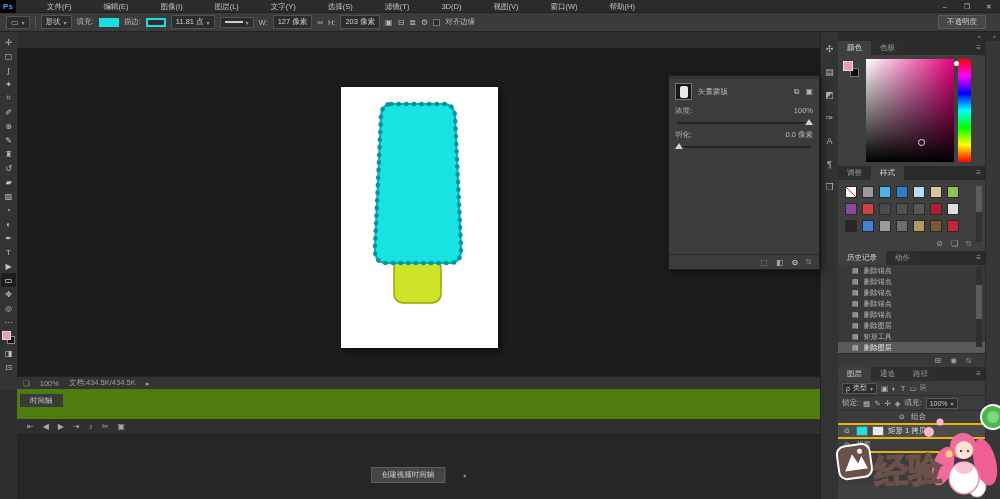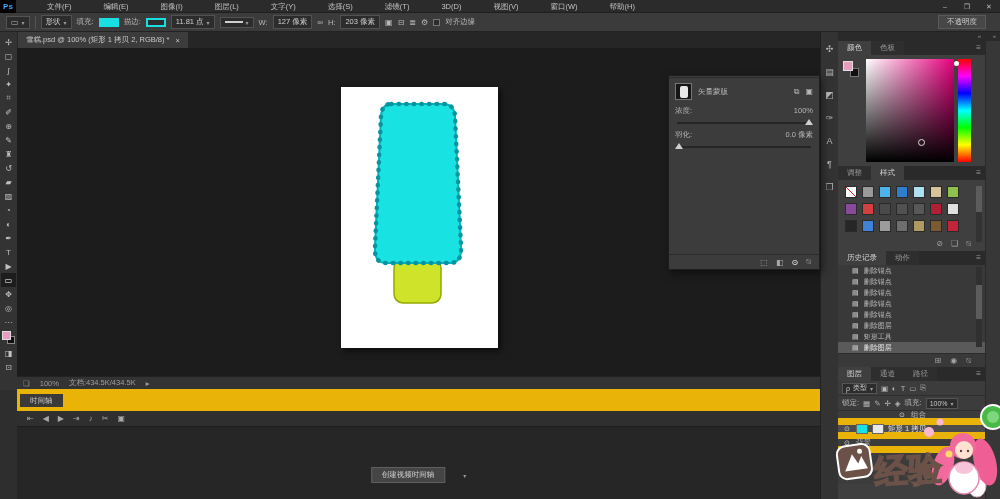--- a/index.html
+++ b/index.html
@@ -51,21 +51,21 @@
   .artboard { position:absolute; left:341px; top:87px; width:157px; height:261px; background:#ffffff;
               box-shadow:3px 3px 6px rgba(0,0,0,.6); }
 
   
   .statusbar { position:absolute; left:17px; top:376px; width:803px; height:13px; background:#333;
                display:flex; align-items:center; gap:10px; padding:0 6px; border-top:1px solid #222; }
   .status-text { color:#9f9f9f; font-size:7.5px; }
 
   
   .timeline { position:absolute; left:17px; top:389px; width:803px; height:110px; background:#262626; }
-  .tl-tabstrip { height:22px; background:#eab308; }
+  .tl-tabstrip { height:30px; background:#4d7c0f; }
   .tl-tab { display:inline-block; height:13px; background:#3a3a3a; color:#c5c5c5; font-size:7.5px;
             line-height:13px; padding:0 10px; margin-left:3px; }
   .tl-controls { height:16px; background:#2f2f2f; border-bottom:1px solid #1d1d1d;
                  display:flex; align-items:center; gap:9px; padding:0 10px; }
   .tl-btn { color:#a8a8a8; font-size:8px; }
   .tl-create { position:absolute; left:50%; top:78px; transform:translateX(-50%);
                display:flex; align-items:center; gap:18px; }
   .tl-create-btn { background:#454545; border:1px solid #5f5f5f; color:#cfcfcf; font-size:7.5px; padding:2px 10px; }
 
   
@@ -118,21 +118,21 @@
   .hist-scroll { position:absolute; right:3px; top:2px; width:6px; height:80px; background:#303030; }
   .hist-scroll .thumb { width:6px; height:34px; background:#5c5c5c; margin-top:18px; }
 
   
   .layers-body { position:relative; height:103px; background:#3c3c3c; }
   .lrow { display:flex; align-items:center; gap:4px; padding:0 4px; color:#b8b8b8; font-size:7.5px; }
   .filter-row { height:15px; border-bottom:1px solid #2e2e2e; }
   .mini-field { background:#2c2c2c; border:1px solid #555; color:#c5c5c5; font-size:7px;
                 padding:0 3px; display:flex; align-items:center; gap:3px; height:11px; }
   .blend-row, .lock-row { height:15px; border-bottom:1px solid #2e2e2e; }
-  .layer-item { height:14px; border-bottom:7px solid #eab308; }
+  .layer-item { height:14px; border-bottom:2px solid #eab308; }
   .layer-item.selected { background:#4c4c4c; color:#e2e2e2; }
   .eye { font-size:7px; color:#cfcfcf; width:10px; text-align:center; }
   .lthumb { width:12px; height:10px; border:1px solid #666; }
 
   
   .props { position:absolute; left:668px; top:75px; width:152px; height:195px; background:#3c3c3c;
            border:1px solid #1e1e1e; box-shadow:2px 3px 8px rgba(0,0,0,.5); z-index:20; }
   .props-header { height:14px; background:#2a2a2a; display:flex; align-items:center; }
   .props-title { background:#3c3c3c; color:#d0d0d0; font-size:7.5px; padding:0 10px; line-height:14px; height:14px; }
   .props-hicons { margin-left:auto; color:#9a9a9a; font-size:7px; padding-right:5px; display:flex; gap:5px; }
@@ -215,26 +215,20 @@
       </span>
     <span class="ob-icon">▣</span>
     <span class="ob-icon">⊟</span>
     <span class="ob-icon">≣</span>
     <span class="ob-icon">⚙</span>
     <span class="checkbox"></span>
     <span class="ob-text">对齐边缘</span>
     <span class="workspace-btn">不透明度</span>
   </div>
 
-  <div class="tabrow">
-    <div class="doc-tab">
-      <span>雪糕.psd @ 100% (矩形 1 拷贝 2, RGB/8) *</span>
-      <span>×</span>
-    </div>
-  </div>
 
   <div class="toolbar">
     <div class="tool">✢</div>
     <div class="tool">▢</div>
     <div class="tool">ʃ</div>
     <div class="tool">✦</div>
     <div class="tool">⌗</div>
     <div class="tool">✐</div>
     <div class="tool">⊕</div>
     <div class="tool">✎</div>

